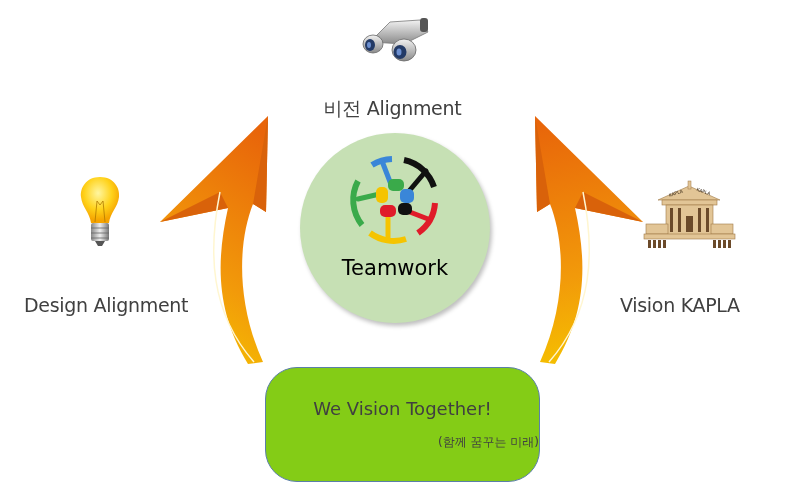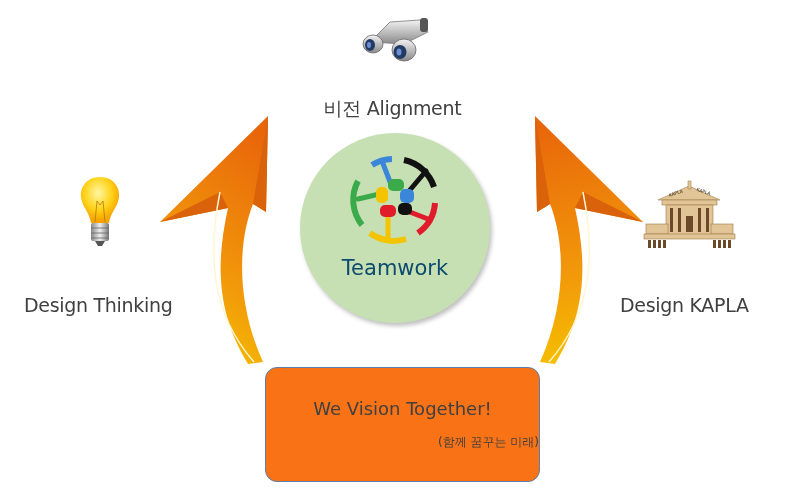--- a/index.html
+++ b/index.html
@@ -6,25 +6,25 @@
   body { width:785px; height:490px; position:relative; overflow:hidden;
          font-family:"DejaVu Sans","Liberation Sans",sans-serif; color:#404040; }
   .abs { position:absolute; }
   .label { font-size:19px; color:#404040; white-space:nowrap; letter-spacing:-0.3px;margin-top:28px; }
   #top-label { left:0; width:785px; top:68px; text-align:center; }
   #left-label { left:24px; top:266px; }
   #right-label { left:620px; top:266px; }
   #center-circle { left:300px; top:133px; width:190px; height:190px; border-radius:50%;
     background:#c6e0b4; box-shadow: 2px 3px 4px rgba(0,0,0,0.25); }
   #center-title { position:absolute; left:0; width:190px; top:122px; text-align:center;
-    font-size:21px; color:#0c4a6e; line-height:26px; }
+    font-size:21px; color:#000000; line-height:26px; }
   #center-sub { position:absolute; left:0; width:190px; top:148px; text-align:center;
     font-size:21px; color:#333; line-height:26px; }
   #bottom-box { left:265px; top:367px; width:273px; height:113px; border:1.5px solid #5b7fa8;
-    border-radius:12px; background:#f97316; }
+    border-radius:32px; background:#84cc16; }
   #bottom-line1 { position:absolute; left:0; width:273px; top:30px; text-align:center;
     font-size:18px; color:#404040; }
   #bottom-line2 { position:absolute; left:0; width:273px; top:66px; text-align:right;
     font-size:12px; color:#404040; }
   svg { display:block; }
 </style>
 </head>
 <body>
 
 <div class="abs" style="left:360px; top:14px;">
@@ -63,21 +63,21 @@
     </defs>
     <path d="M22 2 C8 2 2 13 3 22 C4 32 12 38 13 48 L31 48 C32 38 40 32 41 22 C42 13 36 2 22 2 Z" fill="url(#bulbg)"></path>
     <path d="M17 47 L19 26 L22 30 L25 26 L27 47" fill="none" stroke="#b07a00" stroke-width="0.8"></path>
     <rect x="13" y="48" width="18" height="18" rx="2" fill="url(#baseg)"></rect>
     <line x1="13" y1="53" x2="31" y2="53" stroke="#666" stroke-width="0.8"></line>
     <line x1="13" y1="58" x2="31" y2="58" stroke="#666" stroke-width="0.8"></line>
     <line x1="13" y1="63" x2="31" y2="63" stroke="#666" stroke-width="0.8"></line>
     <path d="M17 66 L27 66 L24 71 L20 71 Z" fill="#555"></path>
   </svg>
 </div>
-<div class="abs label" id="left-label">Design Thinking</div>
+<div class="abs label" id="left-label">Design Alignment</div>
 
 <div class="abs" style="left:642px; top:180px;">
   <svg width="95" height="70" viewBox="0 0 95 70">
     <g fill="#e2c596" stroke="#a07a48" stroke-width="0.6">
       <path d="M16 20 L47 6 L78 20 Z"></path>
       <rect x="20" y="20" width="55" height="5"></rect>
       <rect x="24" y="25" width="47" height="30"></rect>
       <rect x="4" y="44" width="22" height="10"></rect>
       <rect x="69" y="44" width="22" height="10"></rect>
       <rect x="2" y="54" width="91" height="5"></rect>
@@ -95,21 +95,21 @@
         <rect x="21" y="60" width="3" height="8"></rect>
       <rect x="71" y="60" width="3" height="8"></rect>
         <rect x="76" y="60" width="3" height="8"></rect>
         <rect x="81" y="60" width="3" height="8"></rect>
         <rect x="86" y="60" width="3" height="8"></rect>
     </g>
     <text x="27" y="16" font-size="4.5" font-family="DejaVu Sans, sans-serif" fill="#3a2a18" transform="rotate(-18 30 15)">KAPLA</text>
     <text x="54" y="12" font-size="4.5" font-family="DejaVu Sans, sans-serif" fill="#3a2a18" transform="rotate(18 58 12)">KAPLA</text>
   </svg>
 </div>
-<div class="abs label" id="right-label">Design KAPLA</div>
+<div class="abs label" id="right-label">Vision KAPLA</div>
 
 <div class="abs" style="left:158px; top:112px;">
   <svg width="115" height="255" viewBox="0 0 115 255">
     <defs>
       <linearGradient id="arrL" x1="0.7" y1="0" x2="0.4" y2="1">
         <stop offset="0" stop-color="#e8650a"></stop>
           <stop offset="0.65" stop-color="#f29a0a"></stop>
           <stop offset="1" stop-color="#f5c000"></stop>
       </linearGradient>
     </defs>

